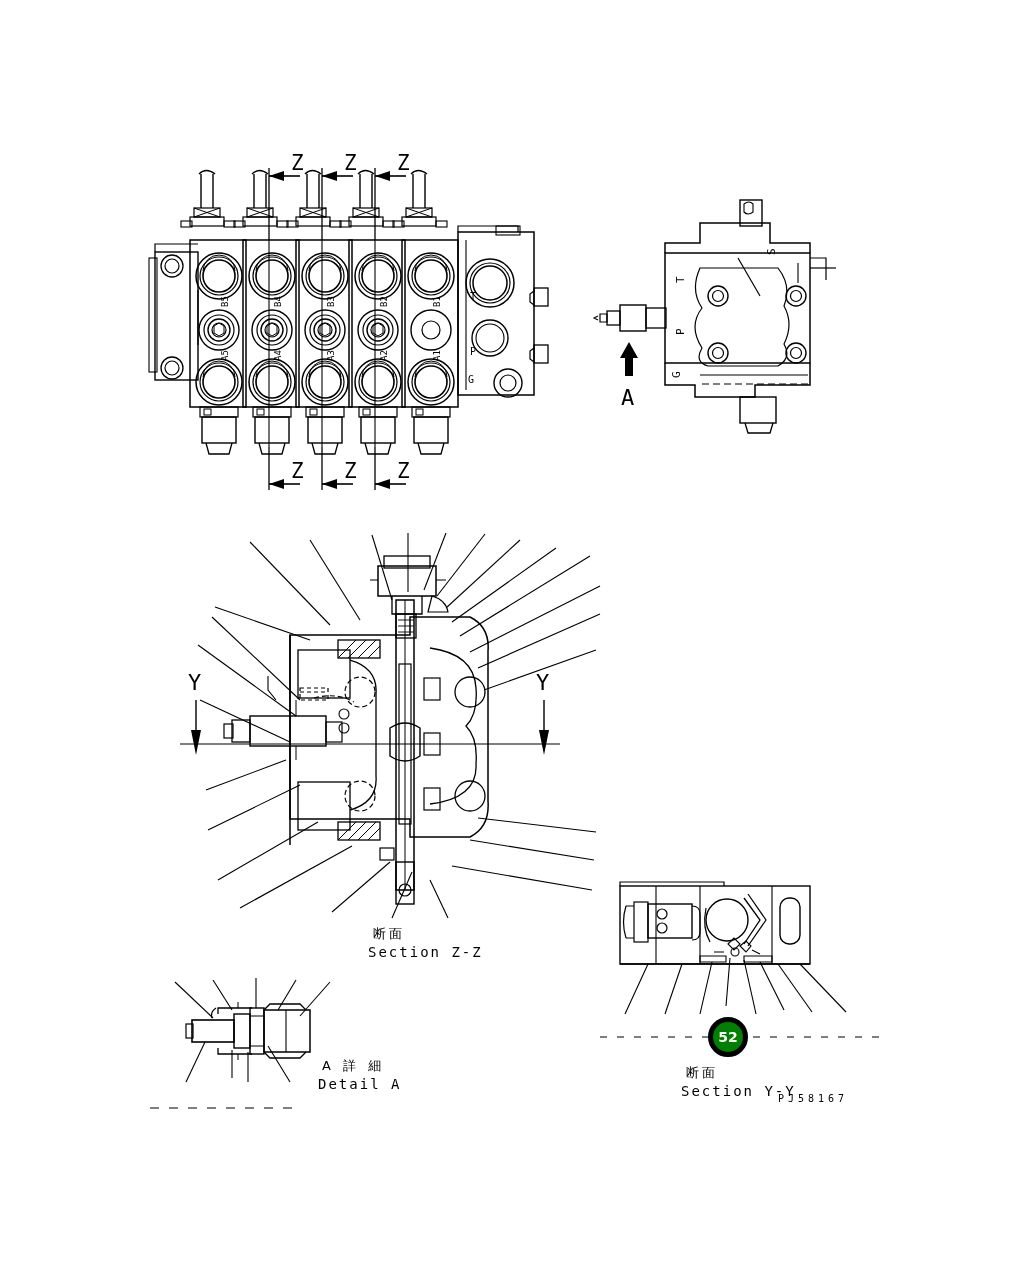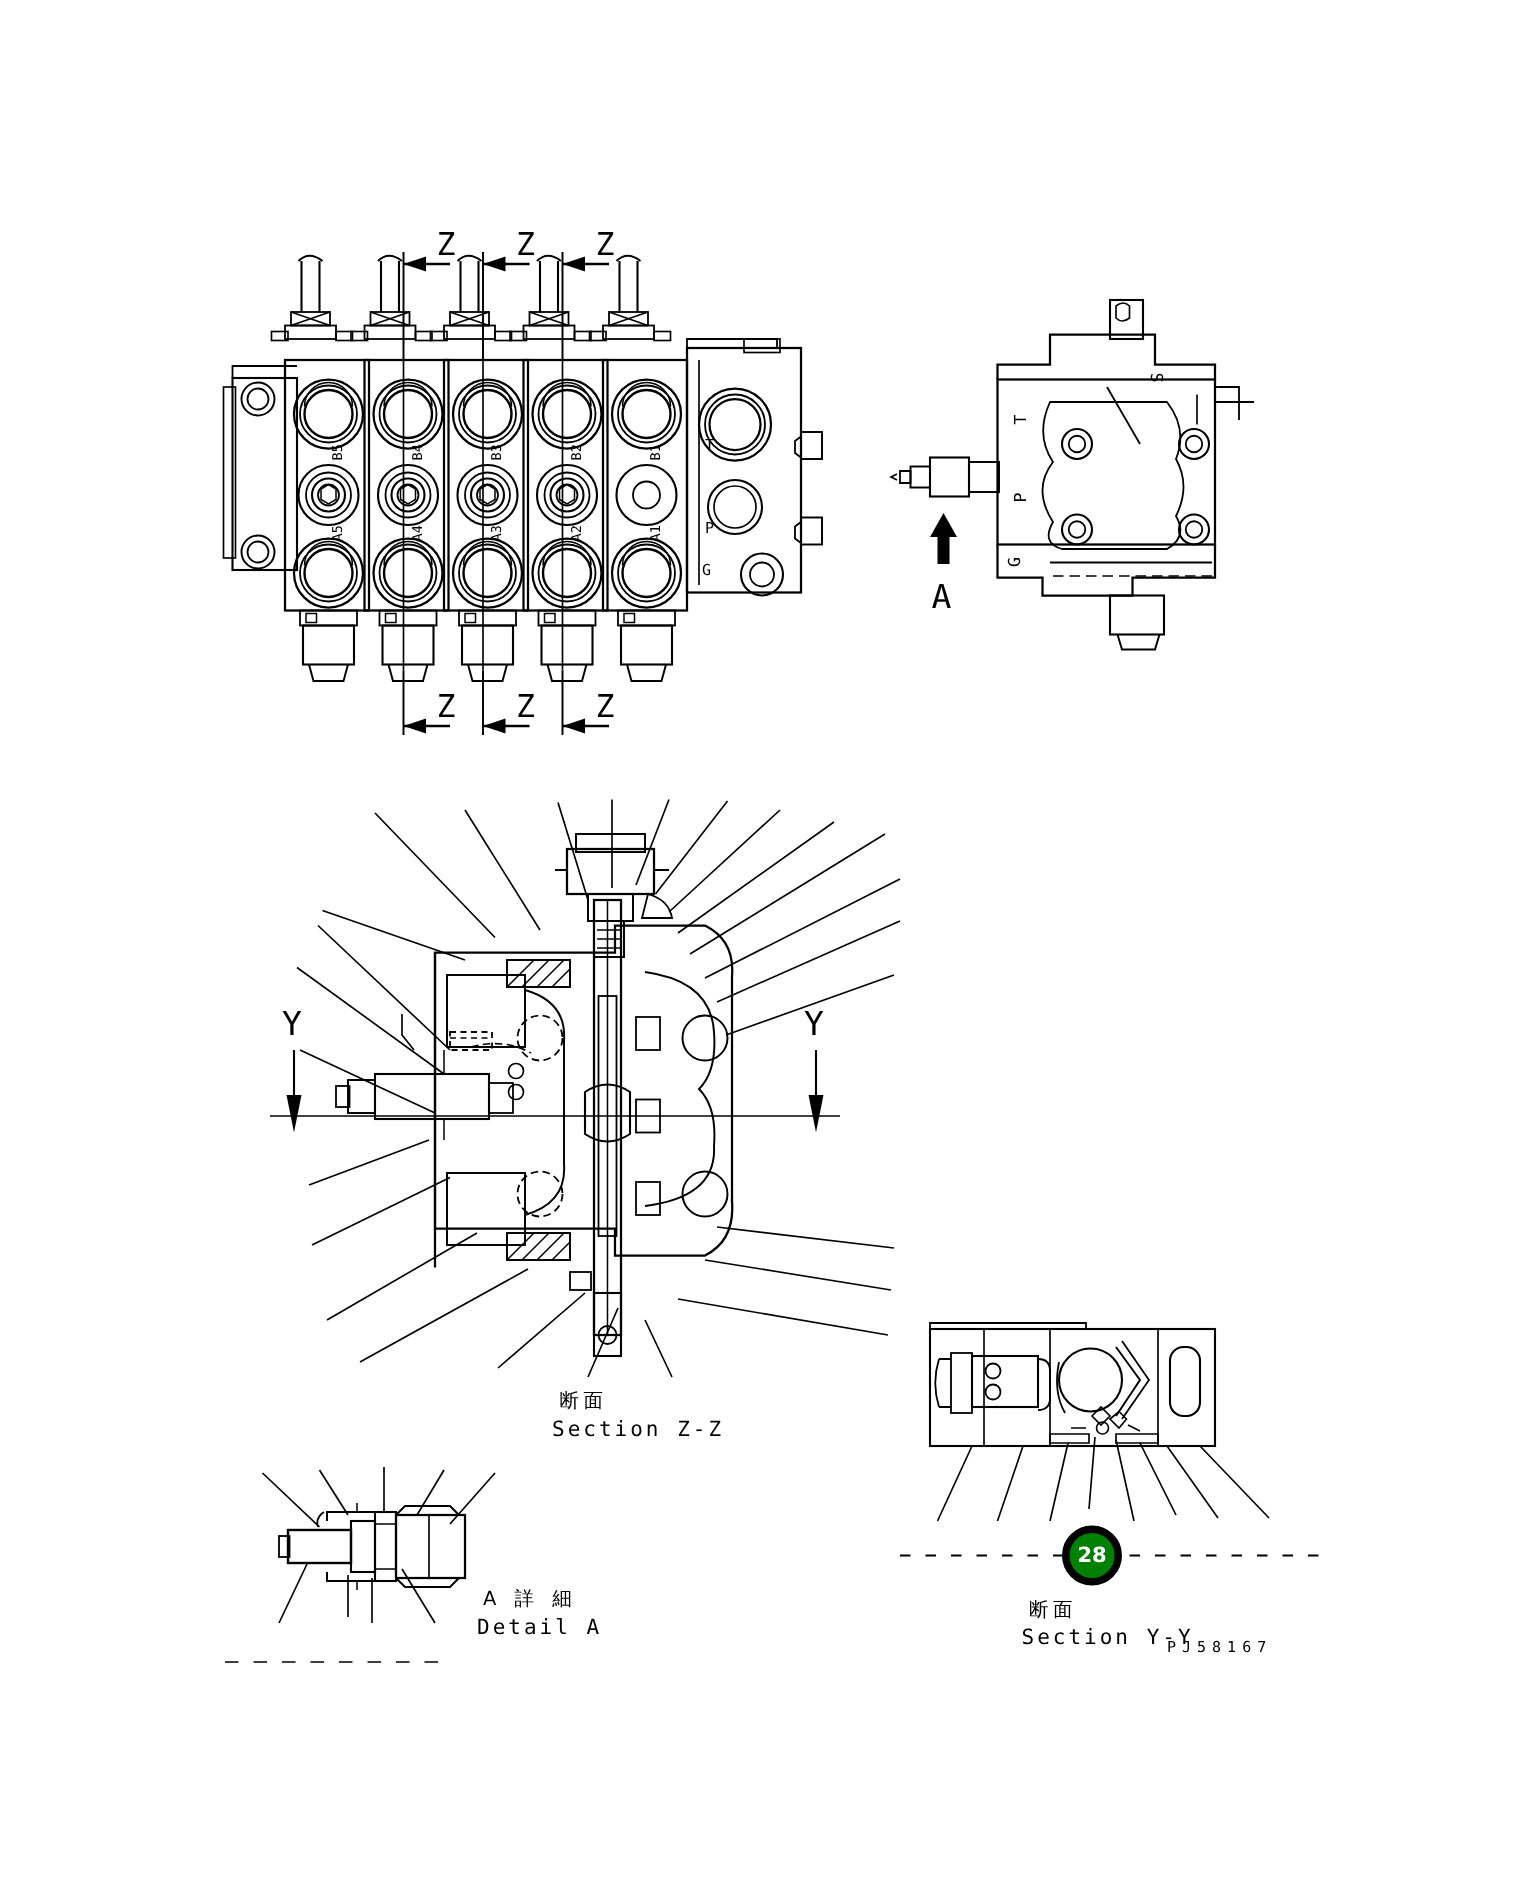--- a/index.html
+++ b/index.html
@@ -407,18 +407,18 @@
     </g>
 
     <line x1="600" y1="1037" x2="880" y2="1037" stroke="#000" stroke-width="1.2" stroke-dasharray="7 10"></line>
 
     <text x="686" y="1077" font-family="DejaVu Sans, sans-serif" font-size="13" letter-spacing="3" fill="#000">断面</text>
     <text x="681" y="1096" font-family="DejaVu Sans Mono, monospace" font-size="14" letter-spacing="2" fill="#000">Section Y-Y</text>
   </g>
 </svg>
 
 <div class="badge" id="callout28" style="left: 708px; top: 1017px; background: rgb(0, 128, 0); border: 5px solid rgb(0, 0, 0);">
-  <span style="color: rgb(255, 255, 255);">28</span>
+  <span style="color: rgb(255, 255, 255);">52</span>
 </div>
 
 <div class="dwg" style="left:778px;top:1093px;">PJ58167</div>
 
 </div>
 
 </body></html>

